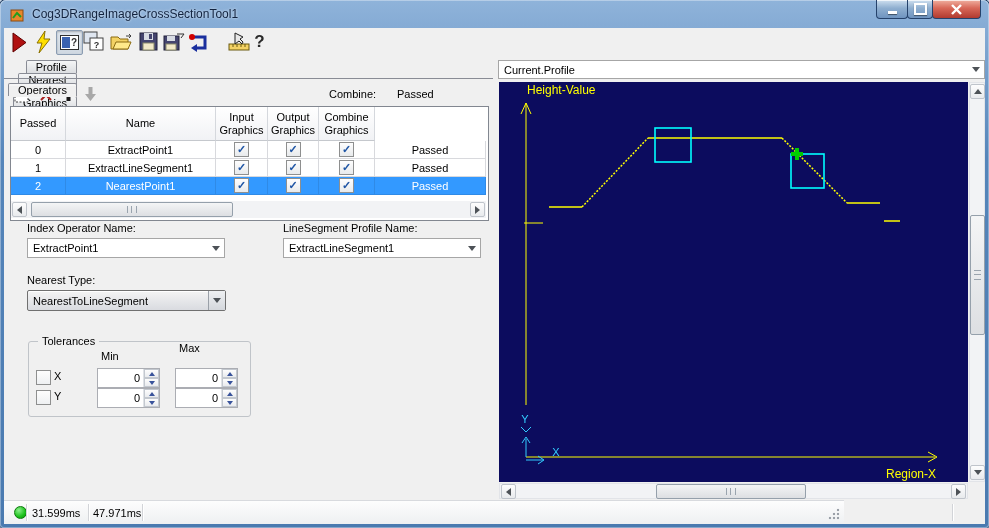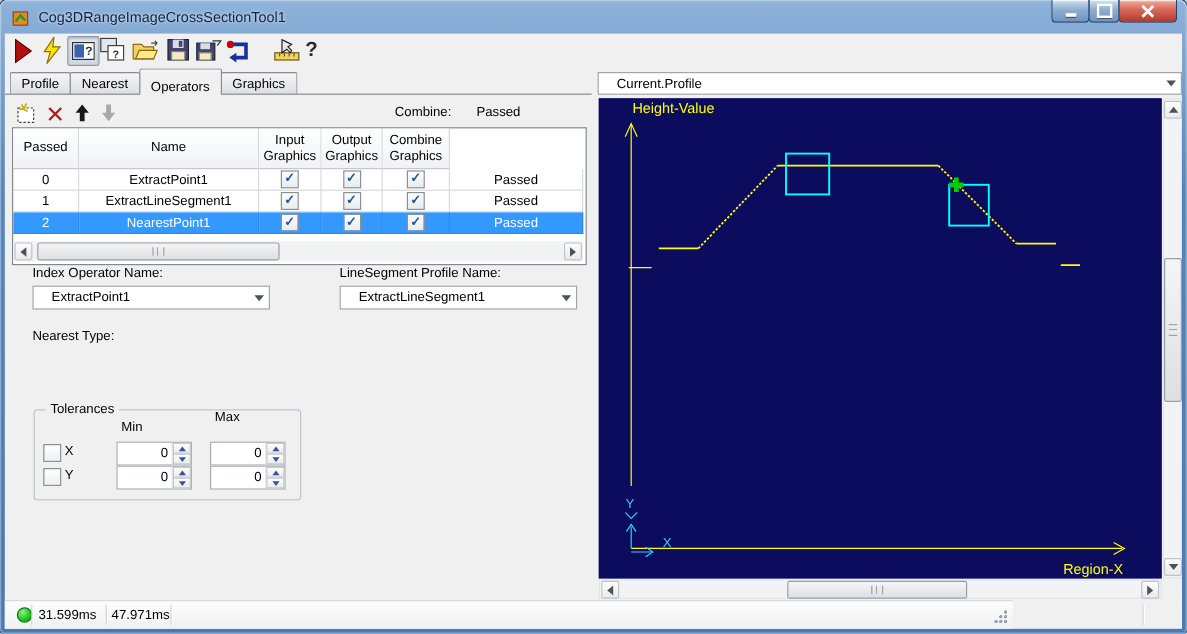--- a/index.html
+++ b/index.html
@@ -18,21 +18,21 @@
   .wb.min{width:30px}.wb.max{width:24px}
   .wb.close{width:47px;background:linear-gradient(#f0b0a0,#d86858 45%,#b03a30);}
   .glyph-min{width:9px;height:3px;background:#fff;box-shadow:0 1px 1px rgba(0,0,0,.5);margin-top:6px;}
   .glyph-max{width:9px;height:8px;border:2px solid #fff;box-shadow:0 1px 1px rgba(0,0,0,.4);}
   
   .client{position:absolute;left:4px;top:28px;width:981px;height:496px;background:#f0f0f0;}
   
   .tbtn{position:absolute;display:flex;align-items:center;justify-content:center;}
   .tbtn.pressed{border:1px solid #8a9cb2;border-radius:2px;background:linear-gradient(#dfe6ee,#cfd8e2);box-shadow:inset 0 1px 2px rgba(0,0,0,.25);}
   
-  .tabstrip{position:absolute;left:8px;top:60px;height:19px;display:flex;align-items:flex-end;}
+  .tabstrip{position:absolute;left:8px;top:60px;height:19px;display:flex;align-items:flex-end;flex-direction:column;}
   .tab{height:18px;padding:0 9px;border:1px solid #898c95;border-bottom:none;border-radius:2px 2px 0 0;
        background:linear-gradient(#f4f5f6,#dcdee1);display:flex;align-items:center;margin-right:-1px;position:relative;}
   .tab.active{height:21px;margin-top:-3px;background:#f0f0f0;z-index:3;box-shadow:inset 0 2px 0 #f6f6f6;align-items:flex-end;}
   .tabline{position:absolute;left:4px;top:78px;width:489px;height:1px;background:#898c95;z-index:1;}
   .tab.active::after{content:"";position:absolute;left:0;right:0;bottom:-1px;height:2px;background:#f0f0f0;}
   
   .mini-btn{position:absolute;display:flex;align-items:center;justify-content:center;}
   .lbl{position:absolute;white-space:nowrap;}
   
   .grid{position:absolute;left:10px;top:106px;width:477px;height:113px;border:1px solid #828790;background:#fff;overflow:hidden;}
@@ -52,21 +52,21 @@
   .sb-thumb{position:absolute;background:linear-gradient(#f4f5f6,#dddfe2);border:1px solid #95a0ab;border-radius:2px;display:flex;align-items:center;justify-content:center;box-sizing:border-box;}
   .hgrip{width:8px;height:7px;border-left:1px solid #9aa4ae;border-right:1px solid #9aa4ae;background:linear-gradient(90deg,transparent 3px,#9aa4ae 3px,#9aa4ae 4px,transparent 4px);}
   .vgrip{height:8px;width:7px;border-top:1px solid #9aa4ae;border-bottom:1px solid #9aa4ae;background:linear-gradient(transparent 3px,#9aa4ae 3px,#9aa4ae 4px,transparent 4px);}
   .tri{width:0;height:0;}
   .tri.l{border-top:4px solid transparent;border-bottom:4px solid transparent;border-right:5px solid #4d5257;}
   .tri.r{border-top:4px solid transparent;border-bottom:4px solid transparent;border-left:5px solid #4d5257;}
   .tri.u{border-left:4px solid transparent;border-right:4px solid transparent;border-bottom:5px solid #4d5257;}
   .tri.d{border-left:4px solid transparent;border-right:4px solid transparent;border-top:5px solid #4d5257;}
   
   .combo{position:absolute;height:20px;background:#fff;border:1px solid #a6a6a6;box-sizing:border-box;display:flex;align-items:center;}
-  .combo .val{flex:1;padding:0 15px;white-space:nowrap;overflow:hidden;}
+  .combo .val{flex:1;padding:0 5px;white-space:nowrap;overflow:hidden;}
   .combo .arr{width:16px;display:flex;align-items:center;justify-content:center;}
   .combo.classic{background:linear-gradient(#f4f4f4,#d9dbe0);border:1px solid #707070;border-radius:2px;box-shadow:inset 0 1px 0 #fff;}
   .combo.classic .arr{border-left:1px solid #9aa0a8;height:100%;background:linear-gradient(#eef0f2,#d4d7dc);}
   
   .groupbox{position:absolute;left:28px;top:341px;width:221px;height:74px;border:1px solid #c0c4c9;border-radius:3px;}
   .legend{position:absolute;left:9px;top:-7px;background:#f0f0f0;padding:0 4px;}
   .spin{position:absolute;width:63px;height:20px;border:1px solid #abadb3;background:#fff;box-sizing:border-box;display:flex;}
   .spin .num{flex:1;text-align:right;padding:3px 3px 0 0;}
   .spin .btns{width:15px;border-left:1px solid #dfe2e6;display:flex;flex-direction:column;}
   .spin .sbn{flex:1;display:flex;align-items:center;justify-content:center;background:linear-gradient(#fdfdfd,#e9ebee);border:1px solid #c3c8cf;margin:0;box-sizing:border-box;}
@@ -299,20 +299,26 @@
       </span>
   </div>
   <span class="lbl" style="left:283px;top:222px">LineSegment Profile Name:</span>
   <div class="combo" style="left:283px;top:238px;width:198px">
     <span class="val">ExtractLineSegment1</span>
     <span class="arr">
         <span class="tri d"></span>
       </span>
   </div>
   <span class="lbl" style="left:27px;top:274px">Nearest Type:</span>
+  <div class="combo classic" style="left:27px;top:290px;width:199px;height:21px">
+    <span class="val">NearestToLineSegment</span>
+    <span class="arr">
+        <span class="tri d"></span>
+      </span>
+  </div>
 
   <div class="groupbox">
     <span class="legend">Tolerances</span>
     <span class="lbl" style="left:72px;top:8px">Min</span>
     <span class="lbl" style="left:150px;top:0">Max</span>
     <div id="tolerance-rows">
         <span class="wincheck empty" style="position: absolute; left: 7px; top: 28px;">✓</span>
         <span class="lbl" style="left: 25px; top: 28px;">X</span>
         <div class="spin" style="left: 68px; top: 26px;">
           <span class="num">0</span>

